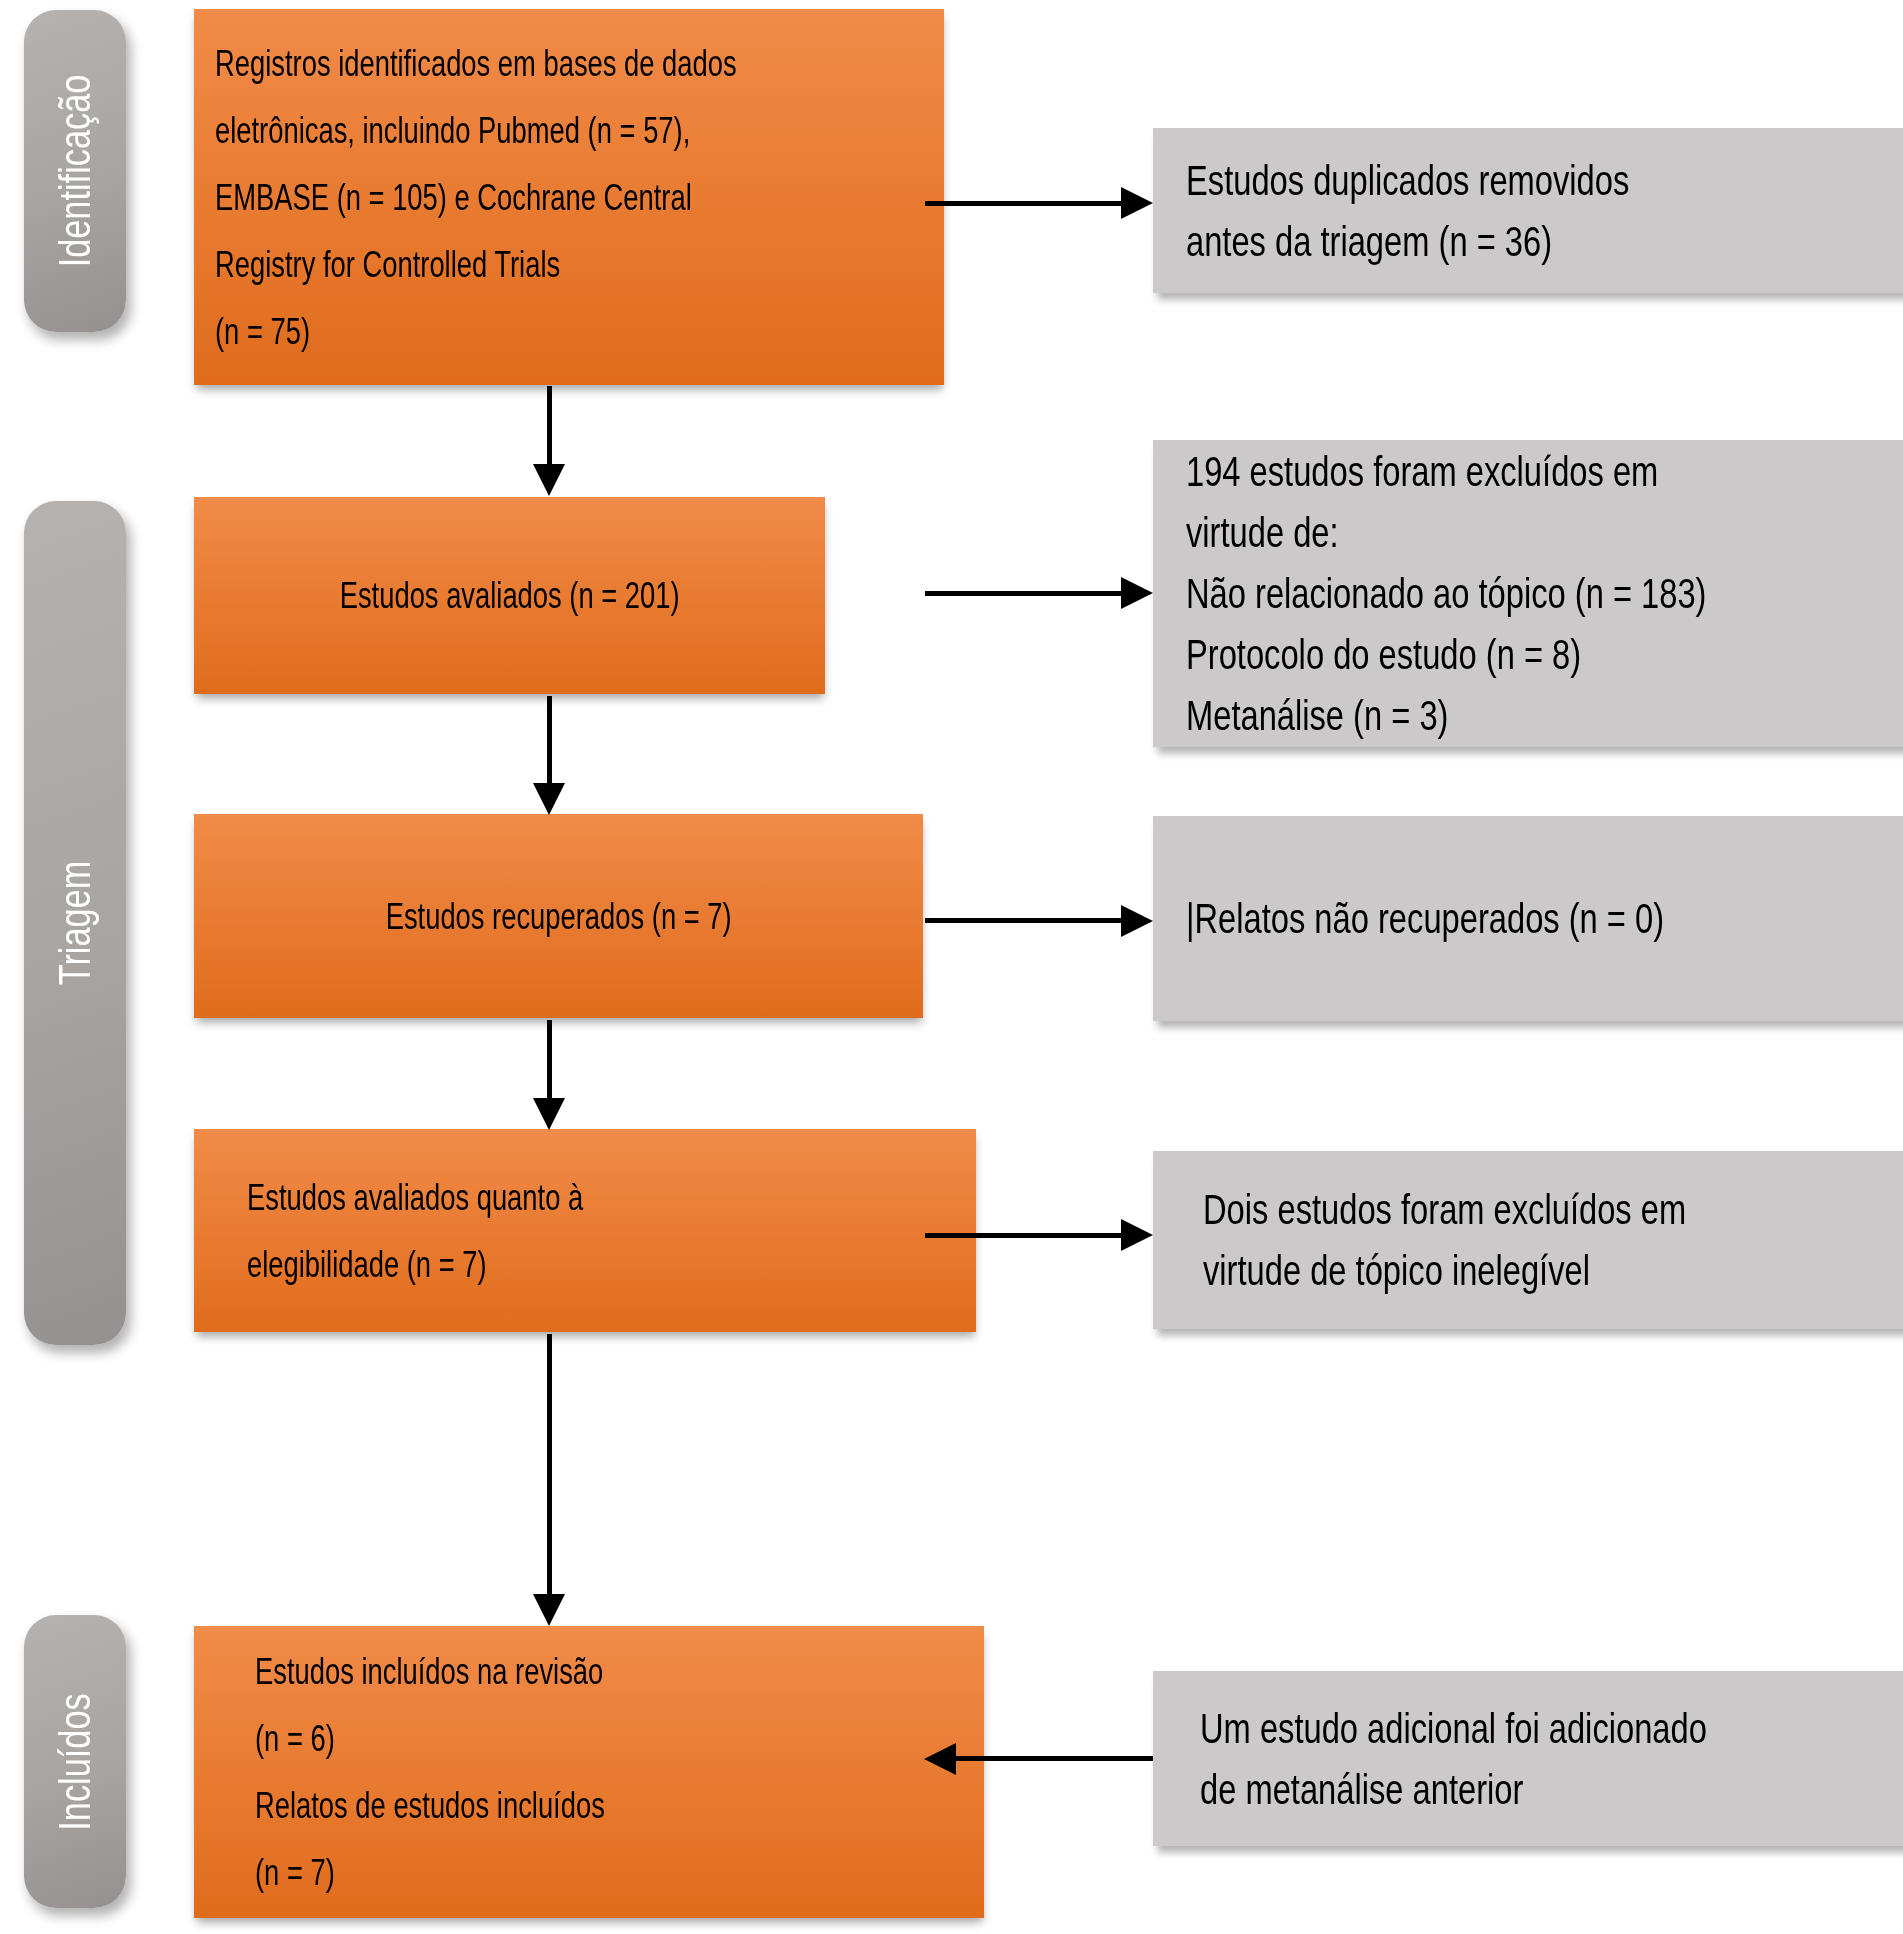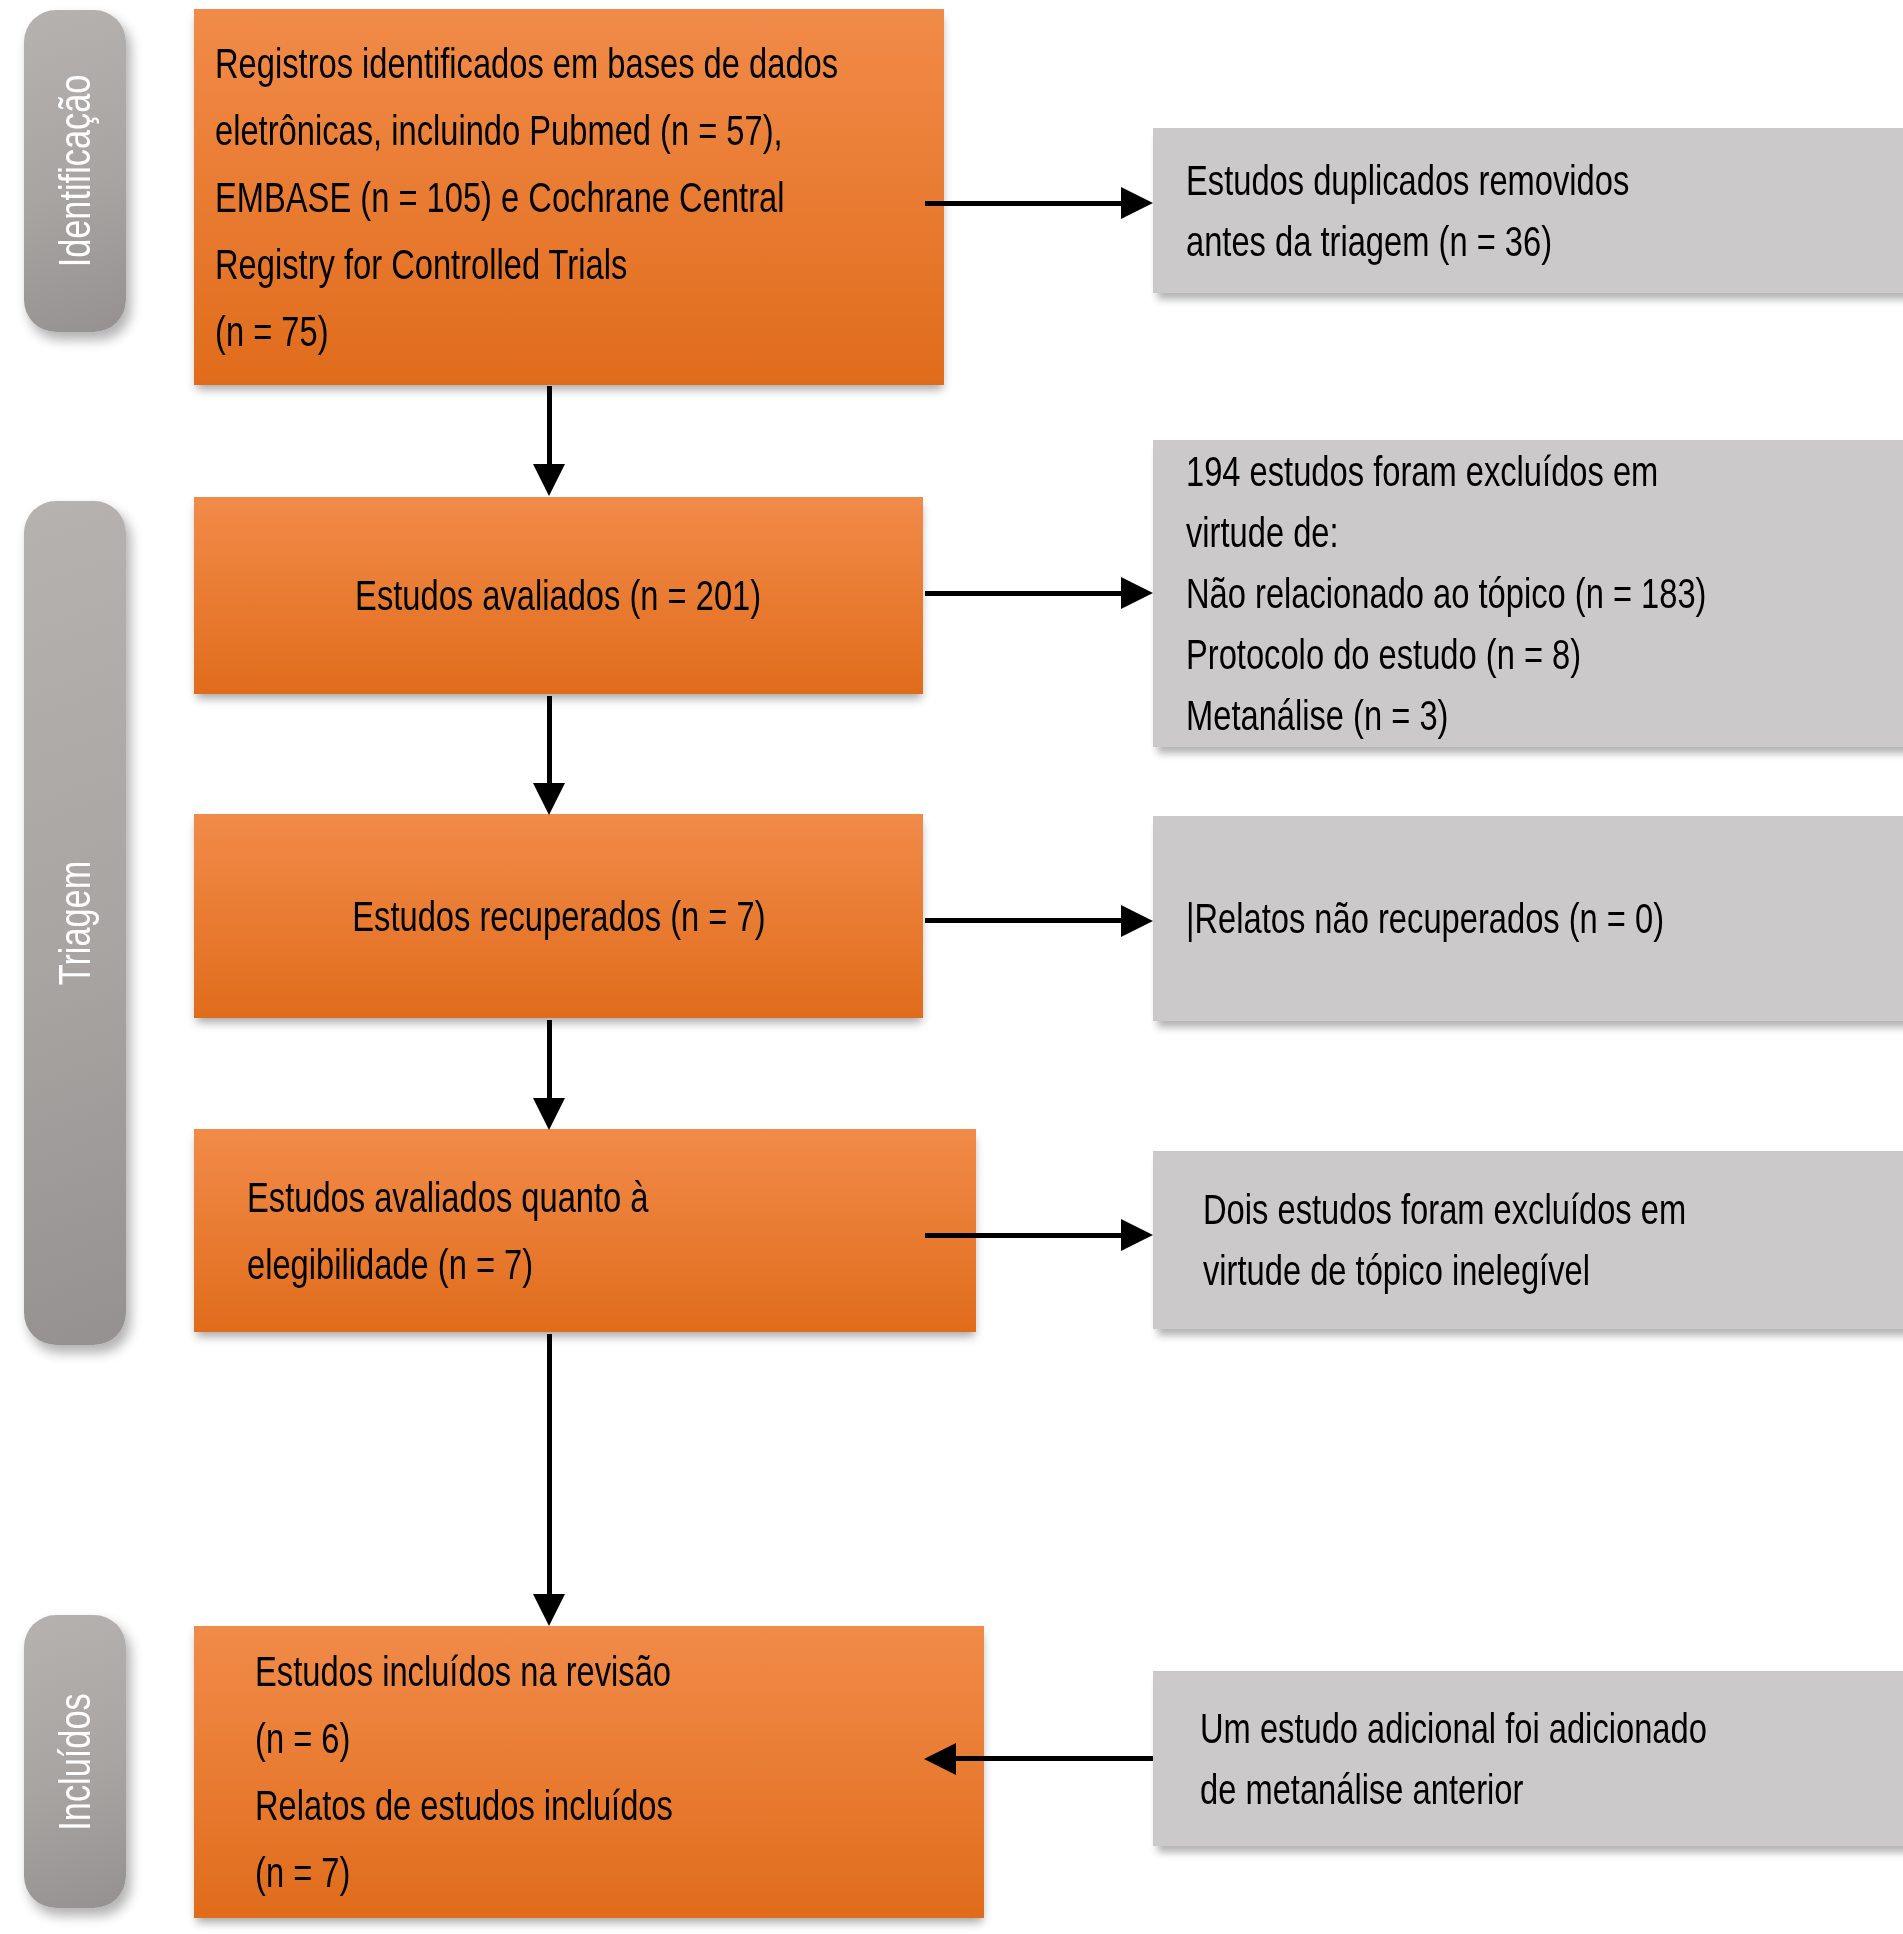--- a/index.html
+++ b/index.html
@@ -24,21 +24,21 @@
   }
   .rail-label{
     color:var(--rail-text);font-size:44px;white-space:nowrap;
     transform:rotate(-90deg) scaleX(0.78);
   }
   
   .obox{
     position:absolute;display:flex;flex-direction:column;justify-content:center;
     background:linear-gradient(180deg,var(--flow-box-top) 0%,#E87A30 55%,var(--flow-box-bottom) 100%);
     box-shadow:0 6.8px 9px -1.5px rgba(0,0,0,0.35);
-    font-size:43px;line-height:67px;
+    font-size:36px;line-height:67px;
   }
   
   .gbox{
     position:absolute;display:flex;flex-direction:column;justify-content:center;
     background:var(--side-box);
     box-shadow:3.8px 6.8px 7.6px rgba(0,0,0,0.30);
     font-size:43px;line-height:61px;
   }
   .tl{transform:scaleX(0.76);transform-origin:left center;white-space:nowrap;}
   .center .tl{align-self:center;transform-origin:center center;}
@@ -71,21 +71,21 @@
   </div>
 
   <div class="obox" style="left:194px;top:9px;width:729px;height:376px;padding-left:21px;">
     <div class="tl">Registros identificados em bases de dados</div>
     <div class="tl">eletrônicas, incluindo Pubmed (n = 57),</div>
     <div class="tl">EMBASE (n = 105) e Cochrane Central</div>
     <div class="tl">Registry for Controlled Trials</div>
     <div class="tl">(n = 75)</div>
   </div>
 
-  <div class="obox center" style="left:194px;top:497px;width:729px;height:197px;justify-content:center;">
+  <div class="obox center" style="left:194px;top:497px;width:631px;height:197px;justify-content:center;">
     <div class="tl">Estudos avaliados (n = 201)</div>
   </div>
 
   <div class="obox center" style="left:194px;top:814px;width:729px;height:204px;">
     <div class="tl">Estudos recuperados (n = 7)</div>
   </div>
 
   <div class="obox" style="left:194px;top:1129px;width:729px;height:203px;padding-left:53px;">
     <div class="tl">Estudos avaliados quanto à</div>
     <div class="tl">elegibilidade (n = 7)</div>

